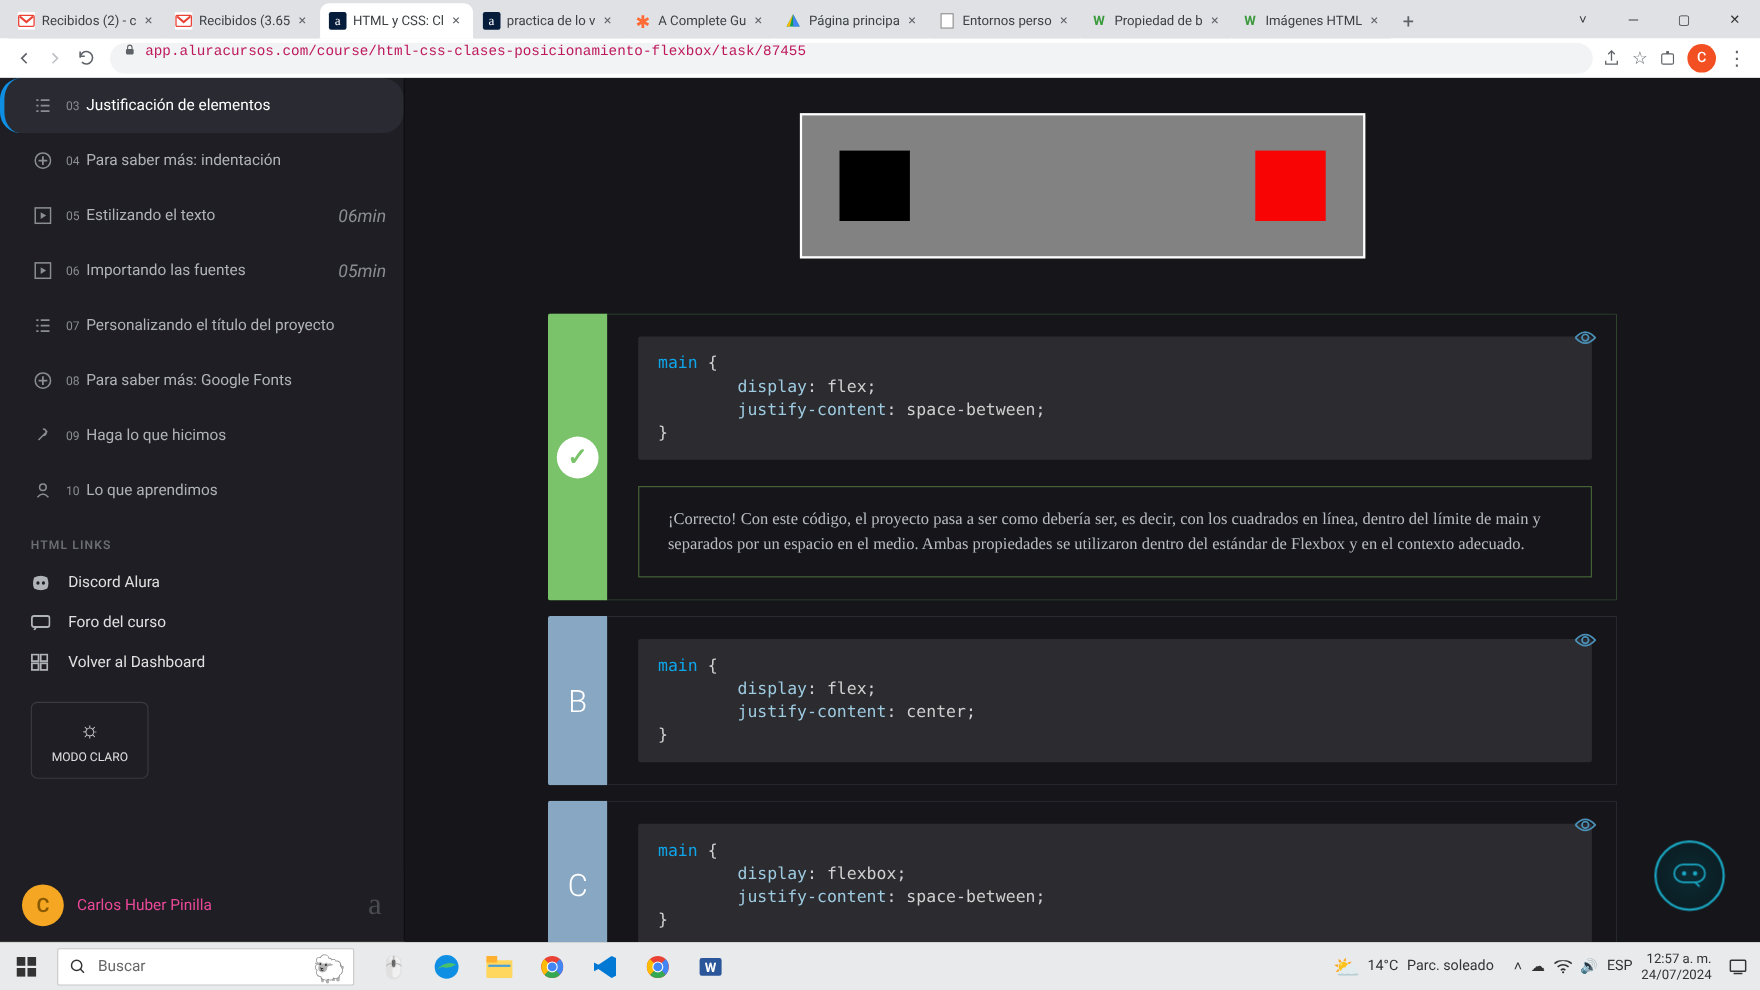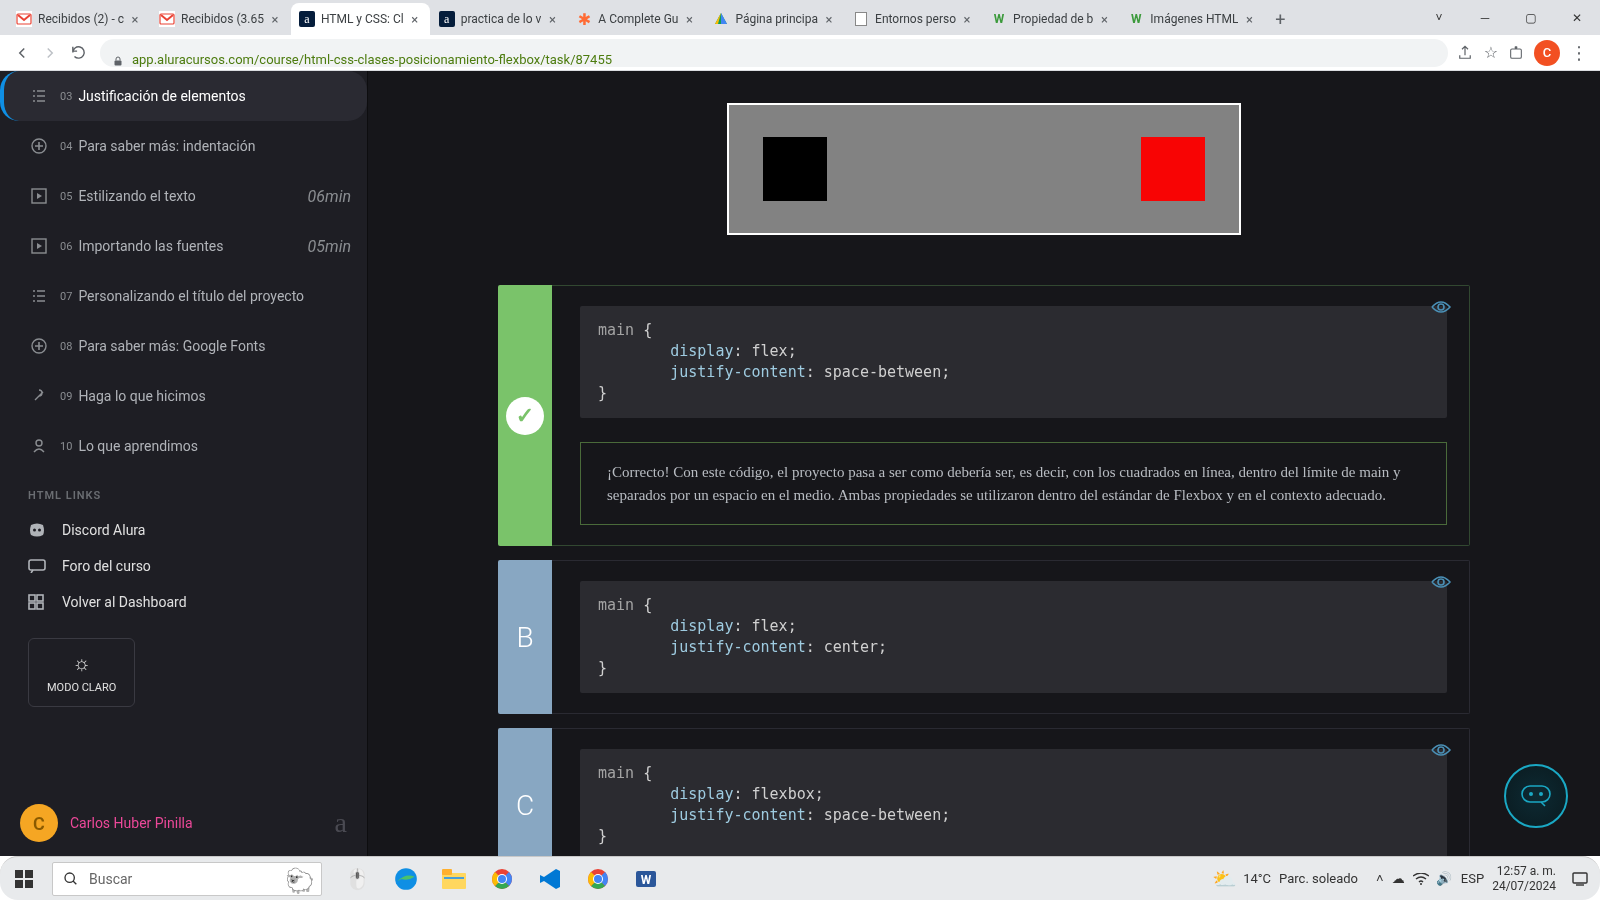--- a/index.html
+++ b/index.html
@@ -12,21 +12,21 @@
 .tab.active { background: #fff; }
 .tab-favicon { width: 16px; height: 16px; margin-right: 6px; flex-shrink: 0; display:flex; align-items:center; justify-content:center; font-size:11px;}
 .tab-title { white-space: nowrap; overflow: hidden; text-overflow: ellipsis; flex: 1; }
 .tab-close { margin-left: 4px; width: 14px; height: 14px; font-size: 13px; color: #5f6368; display:flex; align-items:center; justify-content:center; }
 .tab-new { width: 30px; display:flex; align-items:center; justify-content:center; color:#5f6368; font-size:18px; height:32px;}
 .window-controls { margin-left: auto; display: flex; height: 35px; }
 .win-btn { width: 46px; display:flex; align-items:center; justify-content:center; color:#333; font-size:12px;}
 .toolbar { background: #fff; height: 36px; display: flex; align-items: center; padding: 0 8px; border-bottom: 1px solid #dadce0; }
 .nav-btn { width: 28px; height: 28px; display:flex; align-items:center; justify-content:center; color:#5f6368; border-radius:50%; }
 .nav-btn.disabled { color: #bdc1c6; }
-.addr-bar { flex: 1; height: 28px; background: #f1f3f4; border-radius: 14px; margin: 0 8px; display:flex; align-items:flex-end; padding: 0 12px; font-size: 13px; color: #4d7c0f; }
+.addr-bar { flex: 1; height: 28px; background: #f1f3f4; border-radius: 14px; margin: 0 8px; display:flex; align-items:flex-start; padding: 0 12px; font-size: 13px; color: #be185d; font-family: Liberation Mono, monospace; }
 .addr-lock { margin-right: 8px; color:#5f6368; font-size:12px;}
 .toolbar-right { display:flex; align-items:center; gap: 10px; padding-right:4px; }
 .profile-badge { width: 26px; height:26px; background:#f25022; border-radius:50%; color:#fff; display:flex; align-items:center; justify-content:center; font-size:13px; font-weight:500;}
 
 
 .app { display: flex; height: calc(100% - 35px - 36px - 44px); background: #16161a; color: #e0e0e0; }
 
 
 .sidebar { width: 368px; background: #1e1e24; display:flex; flex-direction:column; border-right: 1px solid #0d0d0f; overflow:hidden;}
 .side-items { flex: 0 0 auto; }
@@ -54,33 +54,33 @@
 .sq-black { width: 64px; height:64px; background:#000; }
 .sq-red { width: 64px; height:64px; background:#f80404; }
 
 .answer-card { display:flex; margin-bottom: 14px; border-radius: 2px; overflow:hidden; }
 .answer-letter { width: 54px; display:flex; align-items:center; justify-content:center; font-size: 28px; font-weight:300; color:#fff; }
 .answer-card.correct .answer-letter { background:#7ac36a; }
 .answer-card.normal .answer-letter { background:#88a7c2; }
 .answer-body { flex:1; background:#16161a; border: 1px solid #2a2a32; border-left:none; padding: 20px 22px 20px 28px; position:relative;}
 .answer-card.correct .answer-body { border-color:#7ac36a4a; }
 .code-block { background:#2b2b30; font-family: 'Consolas', monospace; font-size: 15px; line-height: 1.4; color:#d0d0d0; padding: 14px 18px; border-radius: 2px; white-space: pre; }
-.code-block .sel { color:#a3a3a3; }
+.code-block .sel { color:#0ea5e9; }
 .code-block .prop { color:#9ecbe0; }
 .code-block .val { color:#d0d0d0; }
 .feedback { margin-top: 24px; border: 1px solid #4a6a3a; padding: 18px 26px; font-size: 15px; line-height: 1.5; color:#b8bcc2; font-family: Georgia, serif;}
 .eye { position:absolute; top: 14px; right: 18px; color:#4a8fb5; }
 
 .check-icon { width: 38px; height:38px; background:#fff; border-radius:50%; display:flex; align-items:center; justify-content:center; color:#7ac36a; font-size:22px; font-weight:bold;}
 
 
 .chat-fab { position: fixed; right: 32px; bottom: 72px; width: 64px; height:64px; border-radius:50%; border: 2px solid #1aa8c4; background: radial-gradient(circle at 50% 50%, #0d2a33, #0a1a1f); display:flex; align-items:center; justify-content:center;}
 
 
-.taskbar { position:fixed; bottom:0; left:0; right:0; height:44px; background:#e8eaec; border-top: 1px solid #c8c8c8; display:flex; align-items:center;border-radius:18px; }
+.taskbar { position:fixed; bottom:0; left:0; right:0; height:44px; background:#e8eaec; border-top: 1px solid #c8c8c8; display:flex; align-items:center; }
 .tb-start { width: 48px; height:44px; display:flex; align-items:center; justify-content:center; }
 .tb-search { height: 34px; margin: 0 4px; background:#fff; border: 1px solid #c8c8c8; display:flex; align-items:center; padding: 0 10px; font-size:14px; color:#666; width: 270px; border-radius: 2px; position:relative;}
 .tb-icons { display:flex; margin-left: 8px; }
 .tb-icon { width: 48px; height:44px; display:flex; align-items:center; justify-content:center; font-size:20px;}
 .tb-right { margin-left:auto; display:flex; align-items:center; height:100%; padding-right: 4px;}
 .tb-weather { display:flex; align-items:center; font-size: 13px; color:#333; margin-right: 18px;}
 .tb-tray { display:flex; align-items:center; gap: 8px; font-size: 13px; color:#333; }
 .tb-clock { font-size: 12px; color:#333; text-align:right; line-height:1.2; margin: 0 8px;}
 
 svg { display:block; }

